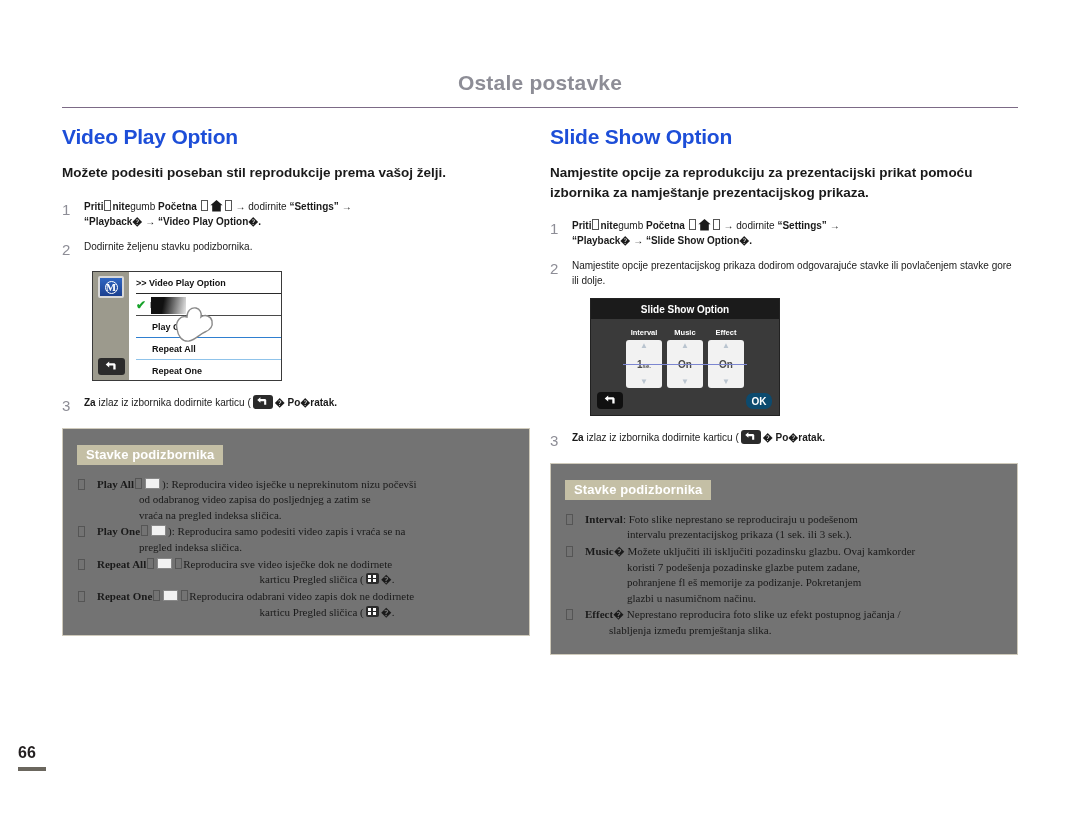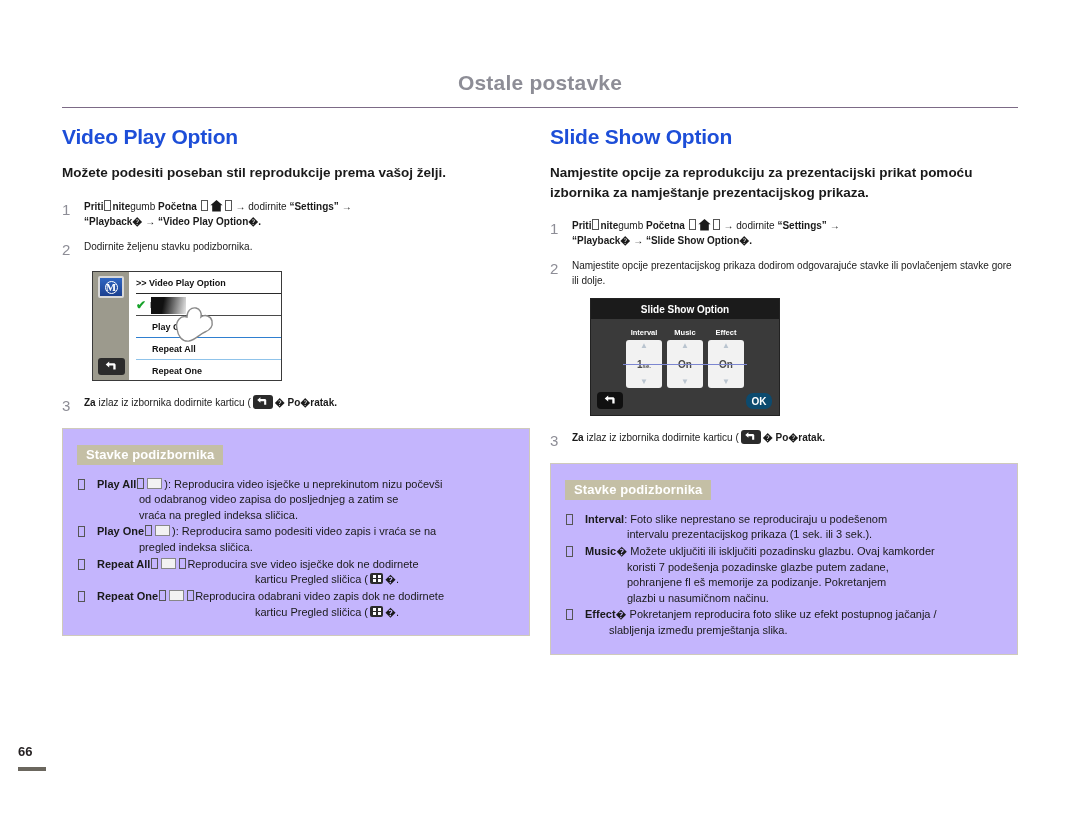--- a/index.html
+++ b/index.html
@@ -175,43 +175,43 @@
     display:flex; align-items:center; justify-content:center;
   }
   .cam-ss .okbtn{
     position:absolute; right:7px; bottom:6px; width:26px; height:16px;
     background:#0c4a6e; border-radius:7px; color:#fff; font-size:10px;
     font-weight:bold; display:flex; align-items:center; justify-content:center;
   }
 
   
   .submenu-box{
-    border:1px solid #cfcabb; background:#c4b5fd; padding:16px 14px 14px 14px;
+    border:1px solid #cfcabb; background:#737373; padding:16px 14px 14px 14px;
     position:relative; margin-top:6px;
   }
   .submenu-label{
     display:inline-block; background:#c4bfa5; color:#fff;
     font-size:13px; font-weight:bold; padding:2px 9px 3px 9px;
     margin-bottom:12px; letter-spacing:.1px;
   }
   .submenu-list{ margin:0; padding:0; list-style:none; }
   .submenu-list li{
     font-size:11px; line-height:1.42; margin-bottom:1px;
     display:flex; color:#1a1a1a;
   }
   .submenu-list .bullet{
     flex:0 0 20px; display:block; padding-top:1px;
   }
-  .submenu-list .txt{ flex:1; text-indent:0; }
+  .submenu-list .txt{ flex:1; text-indent:0;font-family:Liberation Serif, serif; }
   .submenu-list .txt .cont{ display:block; padding-left:42px; }
 
   
   .pg-num{
     position:absolute; left:18px; top:744px;
-    font-size:13px; font-weight:bold; color:#231f20;
+    font-size:16px; font-weight:bold; color:#231f20;
   }
   .pg-rule{
     position:absolute; left:18px; top:767px; width:28px; height:4px;
     background:#6b675e;
   }
 </style>
 </head>
 <body>
 
 <div class="page-header">
@@ -401,21 +401,21 @@
         <span class="bullet"><span class="tofu"></span></span>
         <span class="txt"><b>Music</b><span>� Možete uključiti ili isključiti pozadinsku glazbu. Ovaj kamkorder</span>
           <span class="cont">koristi 7 podešenja pozadinske glazbe putem zadane,</span>
           <span class="cont">pohranjene fl eš memorije za podizanje. Pokretanjem</span>
           <span class="cont">glazbi u nasumičnom načinu.</span>
         </span>
       </li>
 
       <li>
         <span class="bullet"><span class="tofu"></span></span>
-        <span class="txt"><b>Effect</b><span>� Pokretanjem reproducira foto slike uz efekt postupnog jačanja /</span>
+        <span class="txt"><b>Effect</b><span>� Neprestano reproducira foto slike uz efekt postupnog jačanja /</span>
           <span class="cont" style="padding-left:24px">slabljenja između premještanja slika.</span>
         </span>
       </li>
 
     </ul>
   </div>
 </div>
 
 <div class="pg-num">66</div>
 <div class="pg-rule"></div>

